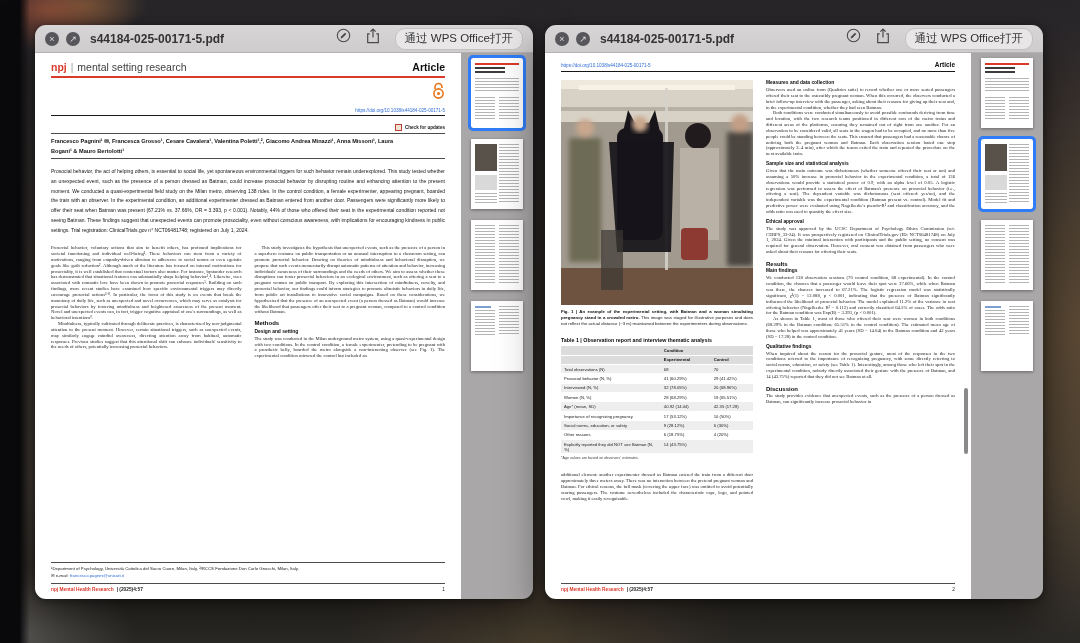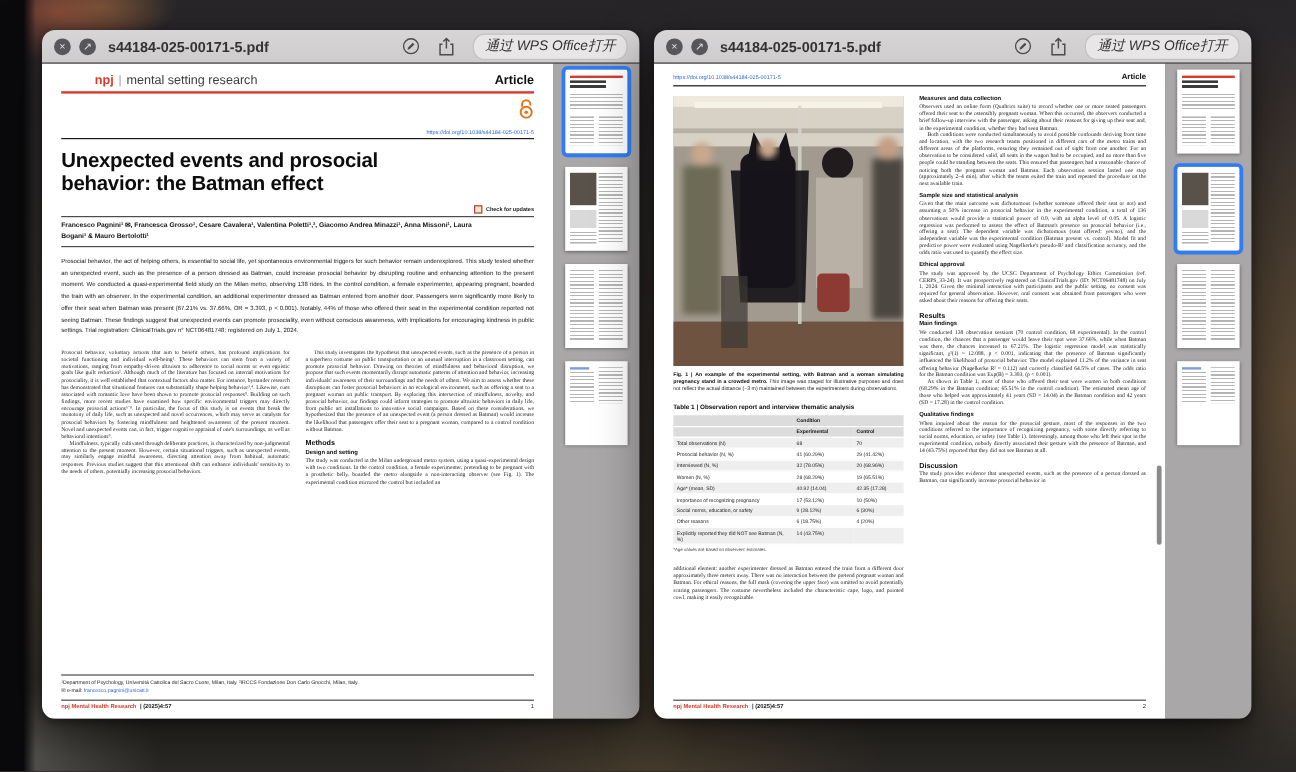--- a/index.html
+++ b/index.html
@@ -17,41 +17,41 @@
 
   
   .window{position:absolute;top:25px;width:498px;height:574px;border-radius:11px;
     box-shadow:0 18px 45px rgba(0,0,0,.55),0 2px 8px rgba(0,0,0,.4);}
   .w1{left:35px;} .w2{left:545px;}
   .titlebar{height:28px;background:linear-gradient(#d7d5d6,#cecccd);border-radius:11px 11px 0 0;
     display:flex;align-items:center;padding:0 10px;gap:7px;box-sizing:border-box;border-bottom:1px solid #b3b1b2;}
   .tb-btn{width:14px;height:14px;border-radius:50%;background:#57565b;color:#dcdcde;
     font-size:9px;line-height:14px;text-align:center;flex:none;cursor:default;}
   .tb-title{font-size:12px;font-weight:bold;color:#333335;margin-left:3px;white-space:nowrap;}
-  .tb-right{margin-left:auto;display:flex;align-items:center;gap:15px;font-style:italic;}
+  .tb-right{margin-left:auto;display:flex;gap:15px;}
   .wps-btn{height:20px;border-radius:10px;background:#e8e6e7;border:1px solid #c3c1c2;
     font-size:11.5px;color:#323234;padding:0 9px;display:flex;align-items:center;white-space:nowrap;}
   .content{position:absolute;top:28px;left:0;right:0;bottom:0;display:flex;
     border-radius:0 0 11px 11px;overflow:hidden;}
 
   
   .pdf-page{width:426px;flex:none;background:#fff;position:relative;box-sizing:border-box;
     padding:8px 16px 7px;display:flex;flex-direction:column;overflow:hidden;}
   .thumb-strip{flex:1;background:#a9a7a8;display:flex;flex-direction:column;align-items:center;
     padding-top:5px;gap:11px;}
   .thumb{width:52px;height:70px;background:#fff;box-shadow:0 1px 3px rgba(0,0,0,.4);
     position:relative;flex:none;}
   .thumb.selected{outline:3px solid #2f7cf6;border-radius:2px;}
   .mini{position:absolute;}
   .ml{background:repeating-linear-gradient(180deg,#b5b5b5 0 1px,transparent 1px 3px);}
   .md{background:repeating-linear-gradient(180deg,#3c3c3c 0 2px,transparent 2px 4px);}
 
   
   .brand-row{display:flex;align-items:baseline;border-bottom:2px solid #d93a2b;padding-bottom:3px;}
-  .brand-npj{color:#d93a2b;font-weight:bold;font-size:10.5px;margin-left:28px;}
+  .brand-npj{color:#d93a2b;font-weight:bold;font-size:10.5px;}
   .brand-div{color:#9a9a9a;font-size:10px;margin:0 4px;font-weight:normal;}
   .brand-name{color:#3e3e40;font-size:10.5px;}
   .article-lbl{margin-left:auto;font-weight:bold;font-size:10.5px;color:#101010;}
   .oa-row{display:flex;justify-content:flex-end;margin-top:4px;height:17px;}
   .doi{text-align:right;color:#2e6bd6;font-size:4.6px;margin-top:9px;}
   .title-rule{border-top:1px solid #1a1a1a;margin-top:2px;}
   .p1-title{font-size:17px;font-weight:bold;color:#0c0c0c;line-height:1.14;margin:8px 0 0;
     letter-spacing:-.2px;width:340px;}
   .check-row{display:flex;justify-content:flex-end;align-items:center;gap:2.5px;margin-top:8px;
     font-size:4.6px;font-weight:bold;color:#222;}
@@ -133,21 +133,20 @@
       </div>
       <div class="oa-row">
         <svg width="13" height="17" viewBox="0 0 13 17">
           <path d="M3 7 V5 a3.5 3.5 0 0 1 7 0 V6" stroke="#e8741a" fill="none" stroke-width="1.6"></path>
           <circle cx="6.5" cy="11.5" r="4.6" stroke="#e8741a" fill="none" stroke-width="1.6"></circle>
           <circle cx="6.5" cy="11.5" r="1.5" fill="#e8741a"></circle>
         </svg>
       </div>
       <div class="doi">https://doi.org/10.1038/s44184-025-00171-5</div>
       <div class="title-rule"></div>
-      <h1 class="p1-title">Unexpected events and prosocial behavior: the Batman effect</h1>
       <div class="check-row">
         <span class="cu-icon"></span>
         <span>Check for updates</span>
       </div>
       <div class="rule-dark"></div>
       <div class="authors">Francesco Pagnini¹ ✉, Francesca Grosso¹, Cesare Cavalera¹, Valentina Poletti¹,², Giacomo Andrea Minazzi¹, Anna Missoni¹, Laura Bogani¹ &amp; Mauro Bertolotti¹</div>
       <div class="rule-dark"></div>
       <p class="abstract">Prosocial behavior, the act of helping others, is essential to social life, yet spontaneous environmental triggers for such behavior remain underexplored. This study tested whether an unexpected event, such as the presence of a person dressed as Batman, could increase prosocial behavior by disrupting routine and enhancing attention to the present moment. We conducted a quasi-experimental field study on the Milan metro, observing 138 rides. In the control condition, a female experimenter, appearing pregnant, boarded the train with an observer. In the experimental condition, an additional experimenter dressed as Batman entered from another door. Passengers were significantly more likely to offer their seat when Batman was present (67.21% vs. 37.66%, OR = 3.393, p &lt; 0.001). Notably, 44% of those who offered their seat in the experimental condition reported not seeing Batman. These findings suggest that unexpected events can promote prosociality, even without conscious awareness, with implications for encouraging kindness in public settings. Trial registration: ClinicalTrials.gov n° NCT06481748; registered on July 1, 2024.</p>
       <div class="cols">
         <div class="col">

